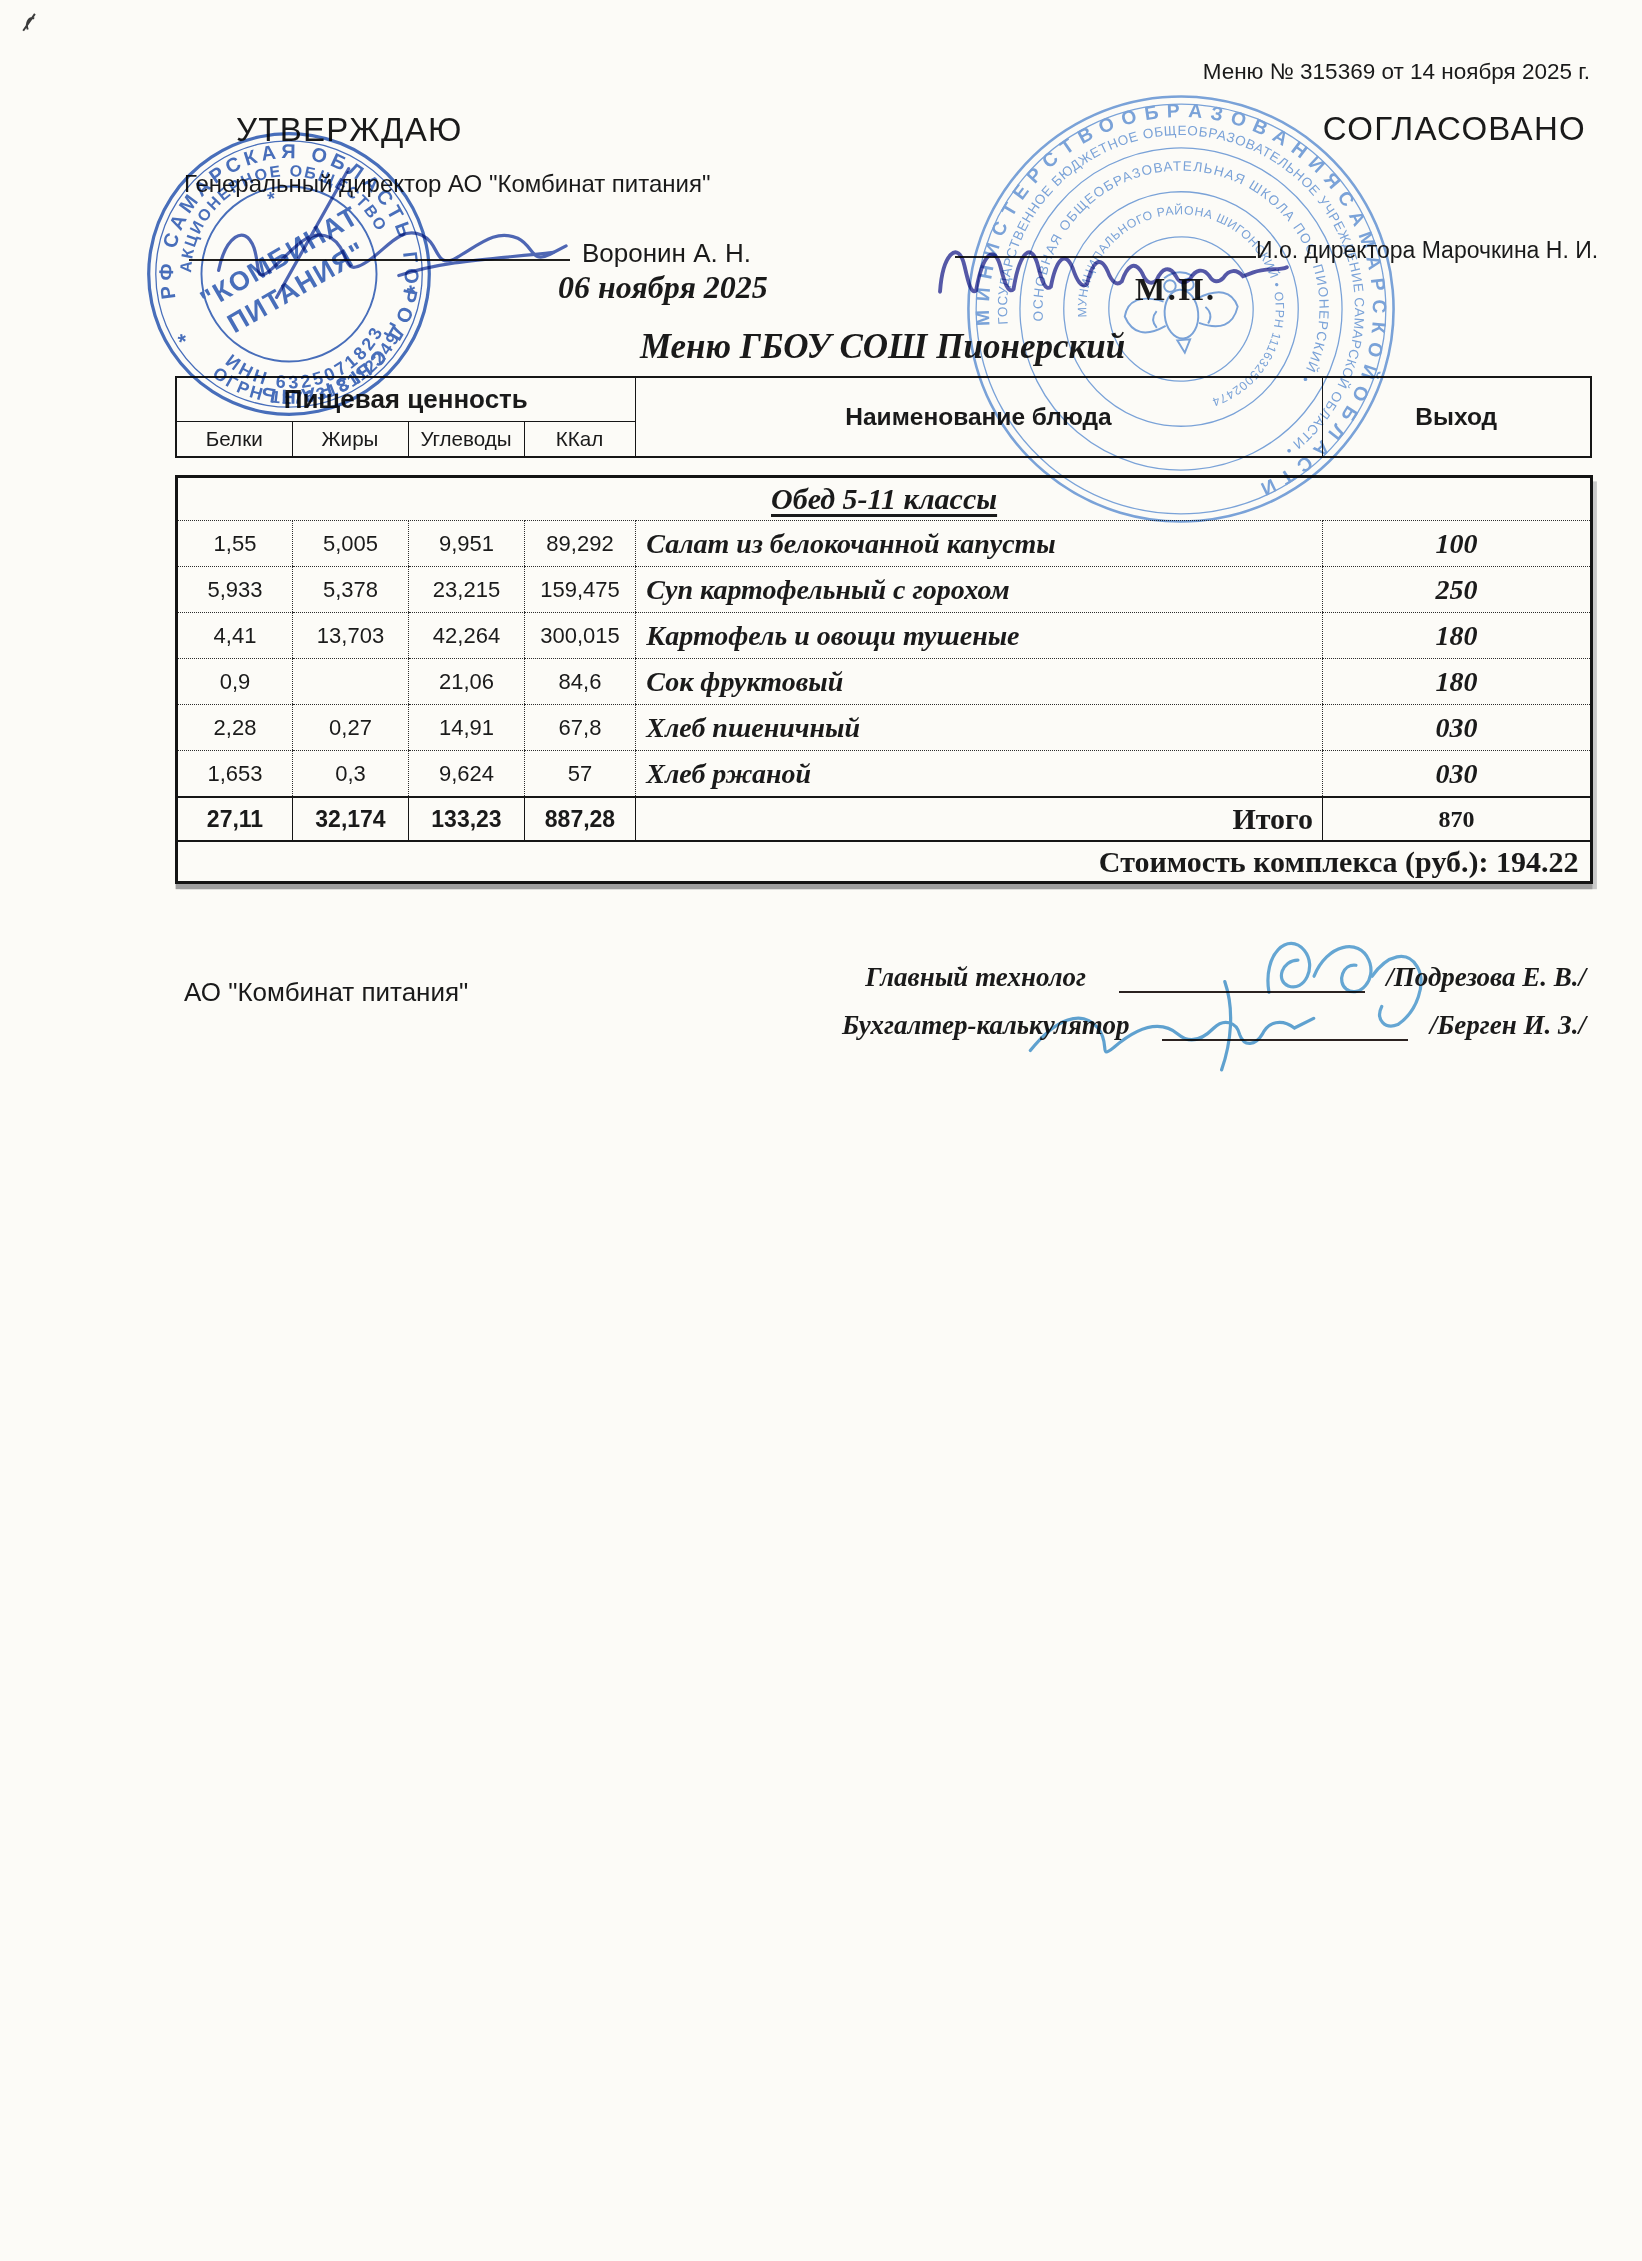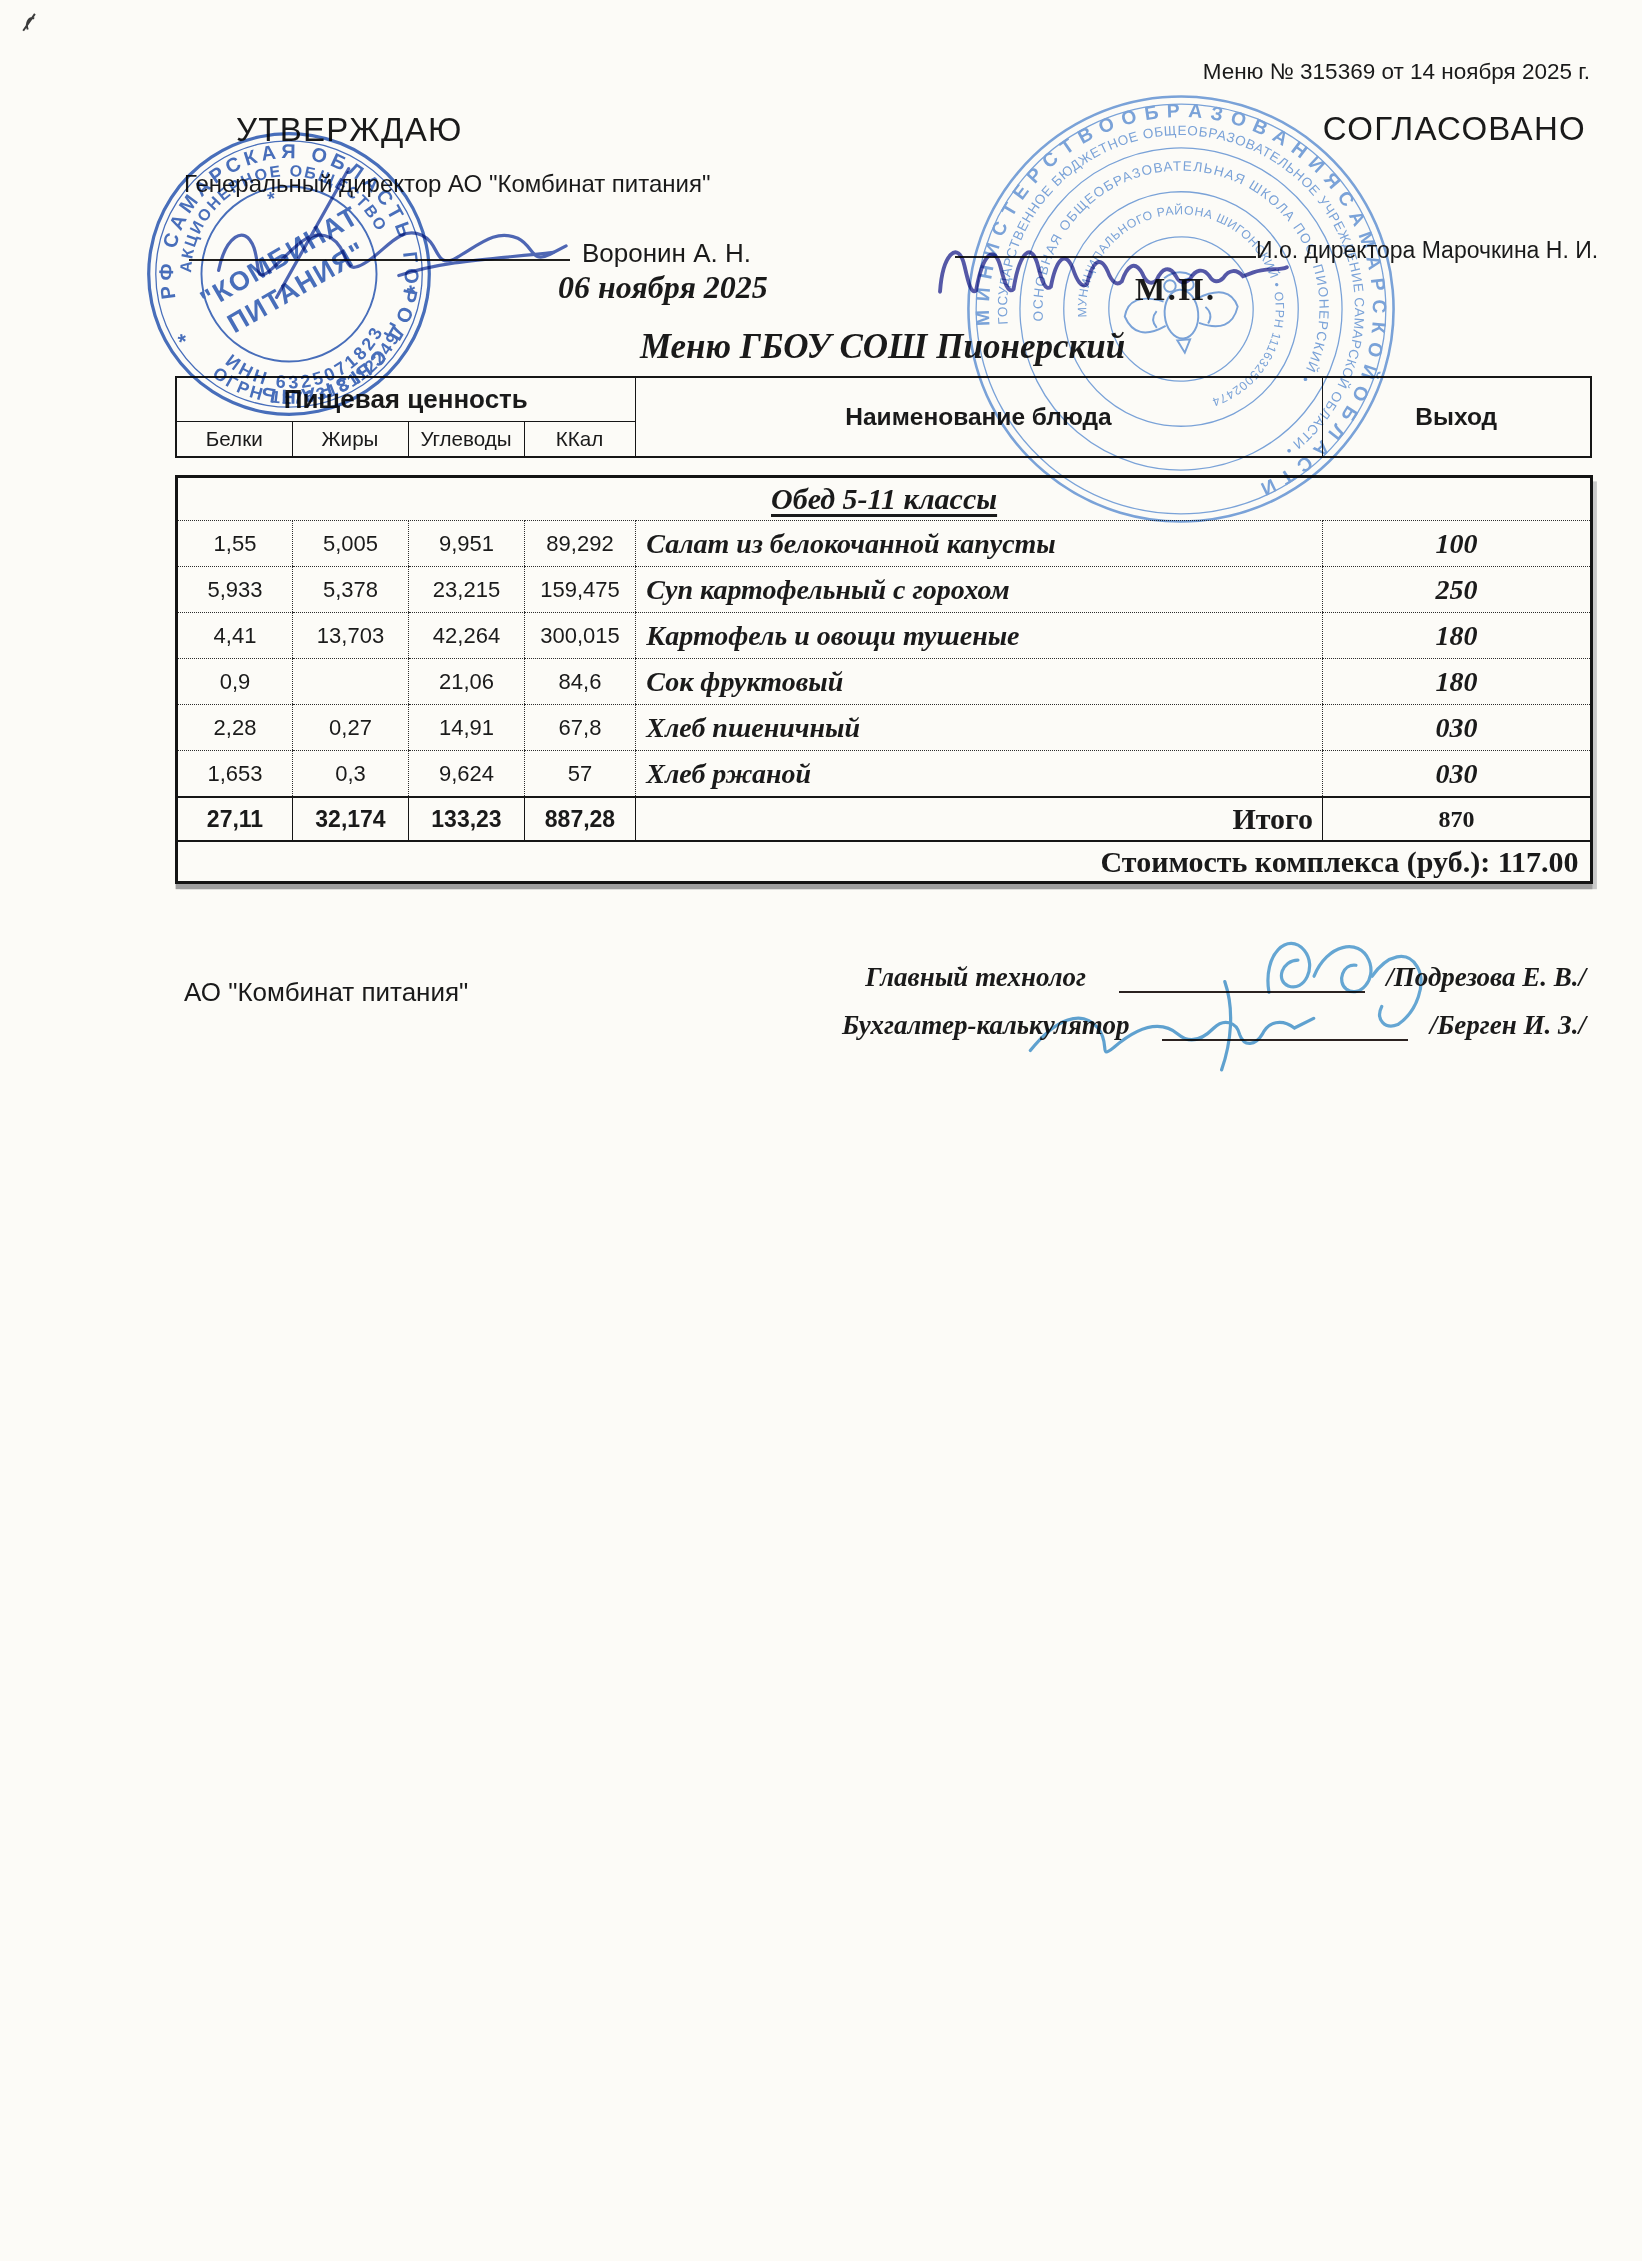--- a/index.html
+++ b/index.html
@@ -173,21 +173,21 @@
 
     <tr class="total-row">
       <td class="total-num">27,11</td>
       <td class="total-num">32,174</td>
       <td class="total-num">133,23</td>
       <td class="total-num">887,28</td>
       <td class="total-label">Итого</td>
       <td class="total-out">870</td>
     </tr>
     <tr class="cost-row">
-      <td colspan="6">Стоимость комплекса (руб.): 117.00</td>
+      <td colspan="6">Стоимость комплекса (руб.): 194.22</td>
     </tr>
   </tbody>
     </table>
 
   <div class="abs footer-org">АО "Комбинат питания"</div>
 
   <div class="sig-row sig-row-1">
     <span class="role">Главный технолог</span>
     <span class="line"></span>
     <span class="name">/Подрезова Е. В./</span>

